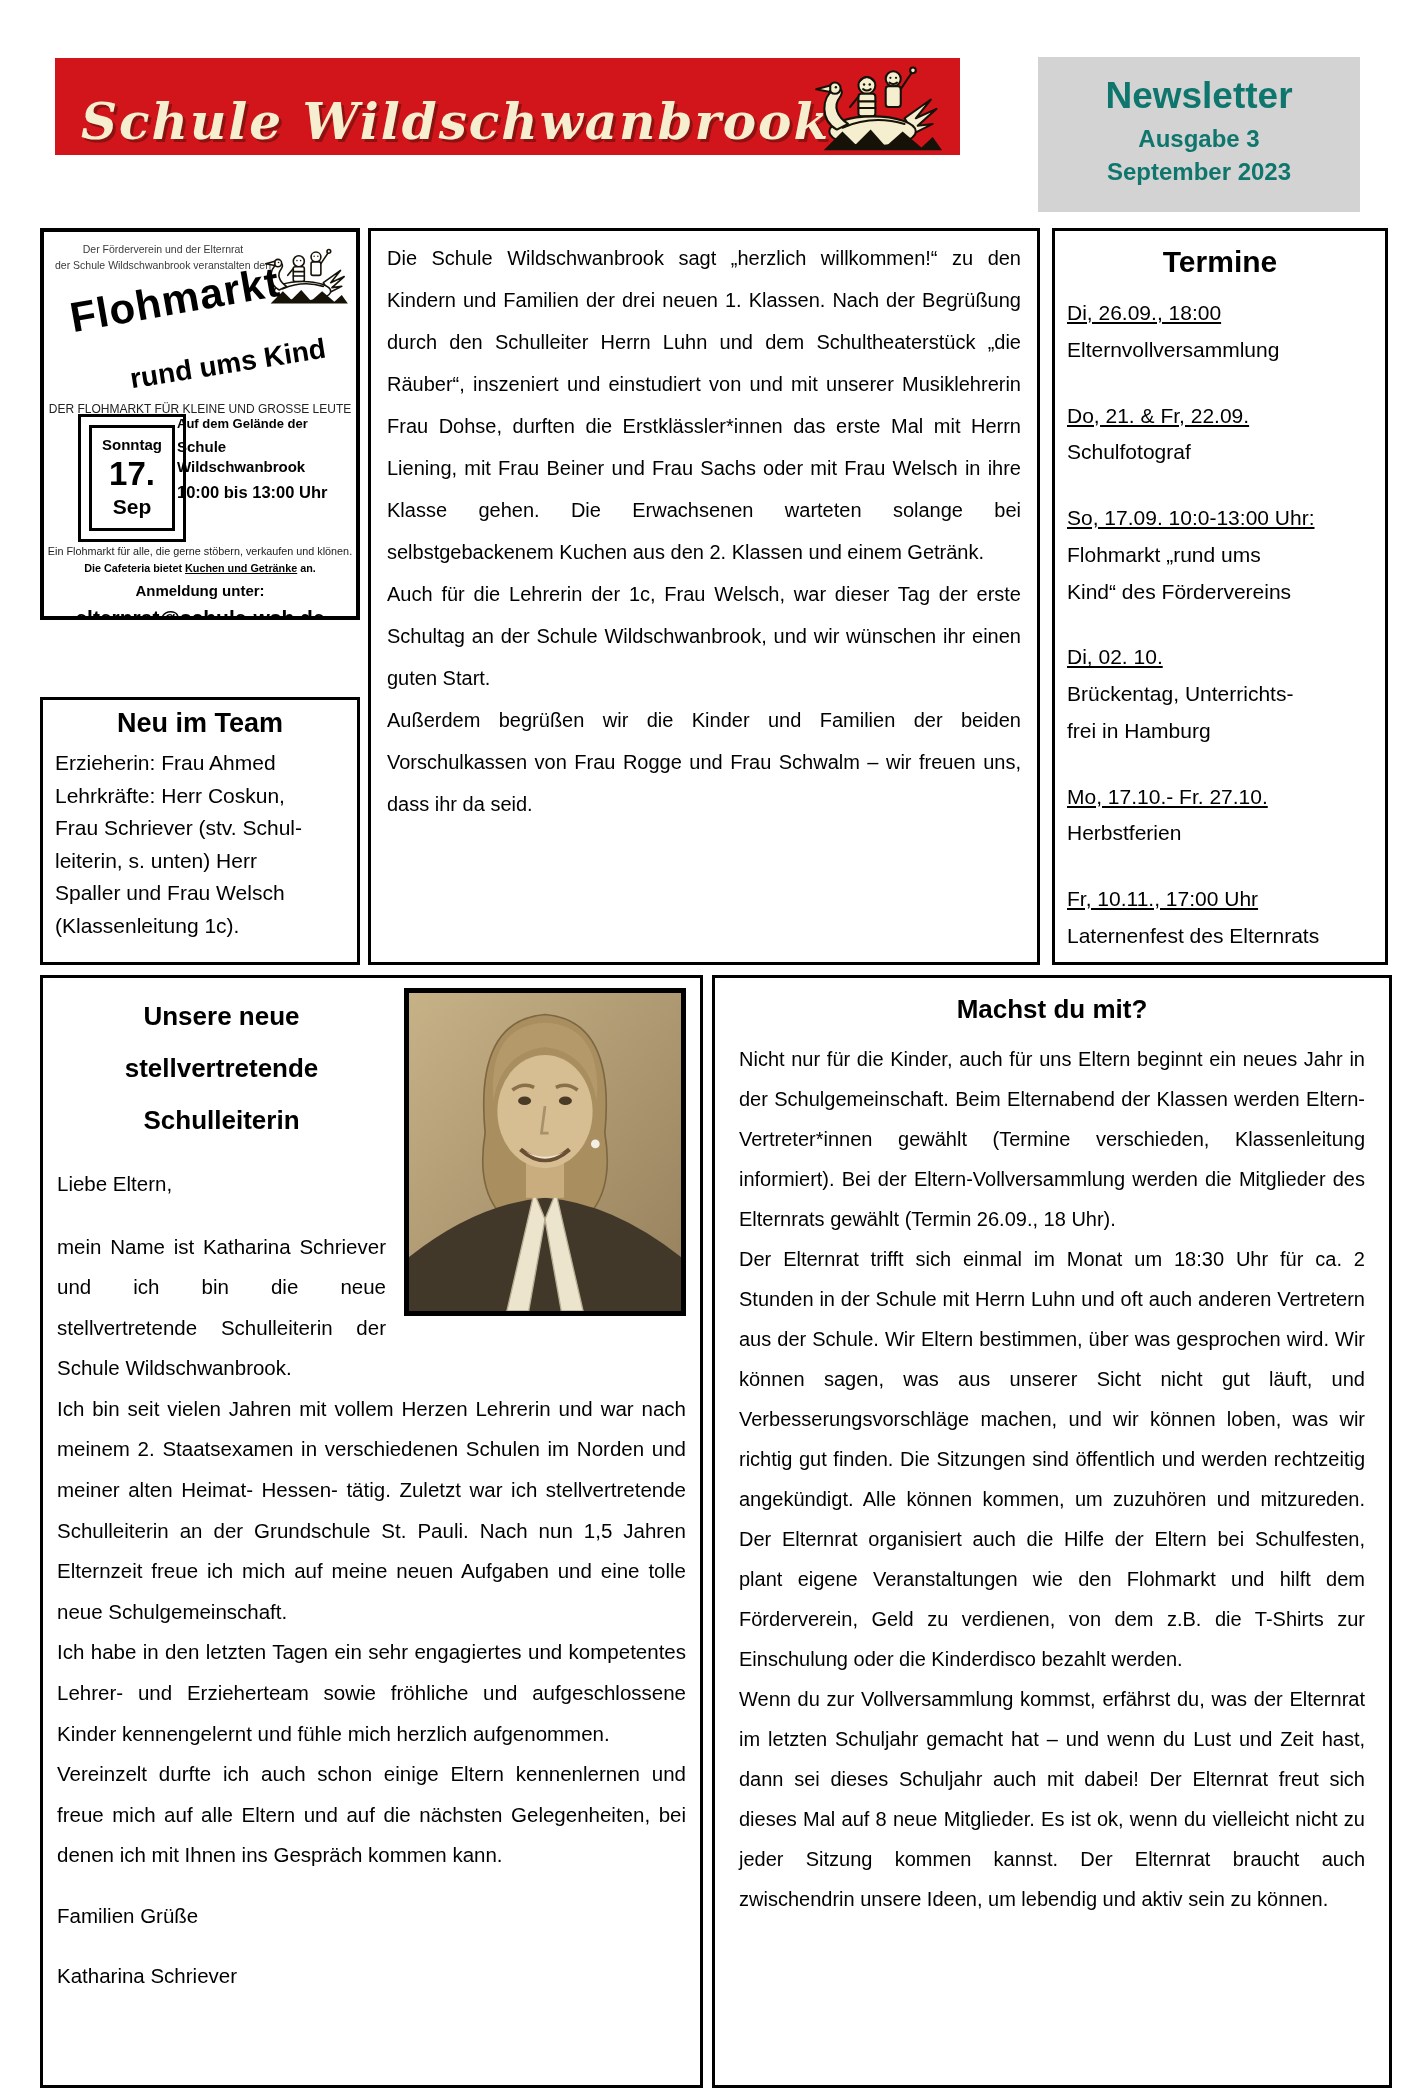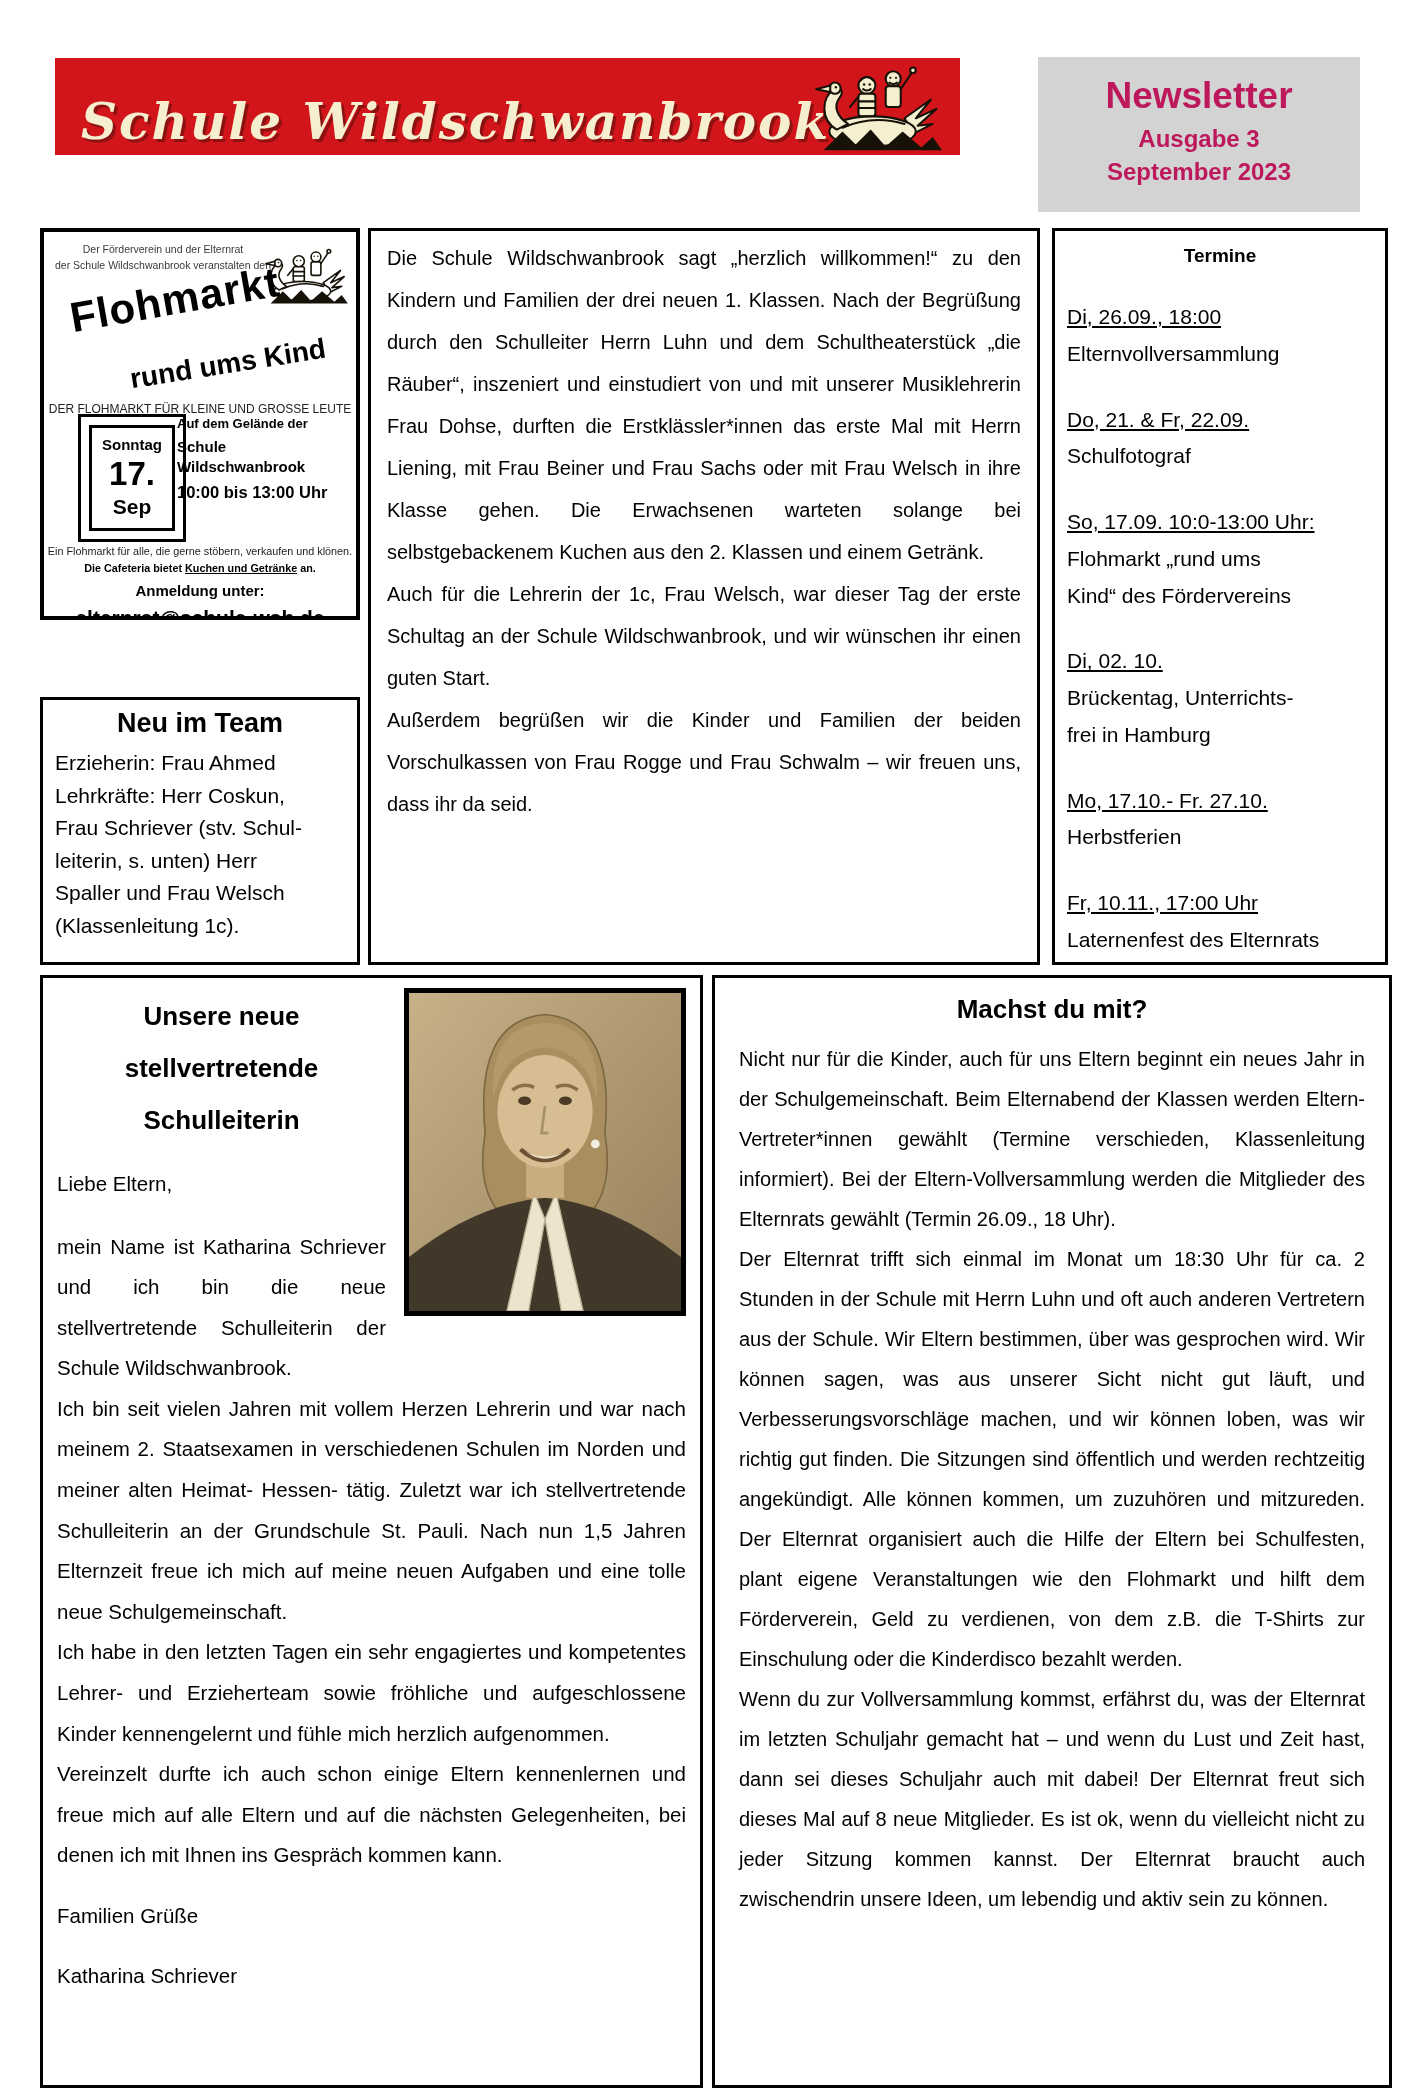--- a/index.html
+++ b/index.html
@@ -13,21 +13,21 @@
   #banner { position:absolute; left:55px; top:58px; width:905px; height:97px; background:#d2151b; }
   #school-name {
     position:absolute; left:26px; bottom:4px;
     font-family:"DejaVu Serif", serif; font-style:italic; font-weight:bold;
     font-size:50px; letter-spacing:2px; color:#f6efcf;
     text-shadow:3px 3px 0 rgba(70,15,10,.5); white-space:nowrap;
   }
   #banner-logo { position:absolute; right:4px; bottom:1px; height:94px; width:150px; }
   #newsbox {
     position:absolute; left:1038px; top:57px; width:322px; height:155px;
-    background:#d3d3d3; text-align:center; color:#be185d; font-weight:bold;
+    background:#d3d3d3; text-align:center; color:#0f766e; font-weight:bold;
   }
   #newsbox .t1 { font-size:37px; margin-top:18px; }
   #newsbox .t2 { font-size:24px; margin-top:8px; }
   #newsbox .t3 { font-size:24px; margin-top:5px; }
 
   .swan-fill { fill:#f6efcf; }
   .flyer-swan .swan-fill { fill:#ffffff; }
 
   
   #flyer { left:40px; top:228px; width:320px; height:392px; border-width:4px; font-weight:normal; }
@@ -62,21 +62,21 @@
   .team-title { font-size:27px; font-weight:bold; text-align:center; margin-top:8px; }
   .team-body { font-size:21px; line-height:1.55; padding:8px 12px 0 12px; white-space:pre-line; }
 
   
   #willkommen { left:368px; top:228px; width:672px; height:737px; padding:6px 16px; }
   .w-title { font-size:27px; font-weight:bold; text-align:center; margin:8px 0 6px 0; }
   .w-p { font-size:20px; line-height:2.1; text-align:justify; margin:0; }
 
   
   #termine { left:1052px; top:228px; width:336px; height:737px; padding:4px 12px; }
-  .t-title { font-size:19px; font-weight:bold; text-align:center; margin:10px 0 32px 0; }
+  .t-title { font-size:30px; font-weight:bold; text-align:center; margin:10px 0 16px 0; }
   .t-entry { margin-bottom:29px; font-size:21px; line-height:1.75; }
   .t-date { text-decoration:underline; }
   .t-event { white-space:pre-line; }
 
   
   #leiterin { left:40px; top:975px; width:663px; height:1113px; padding:6px 14px; }
   .photo-frame { float:right; width:272px; height:318px; border:5px solid #000; margin:4px 0 12px 18px; background:#b6a077; }
   .photo-frame svg { display:block; width:100%; height:100%; }
   .l-title { font-size:26px; font-weight:bold; text-align:center; line-height:2.0; white-space:pre-line; margin-top:6px; }
   .l-sal { font-size:20.5px; margin-top:18px; line-height:1.98; }

